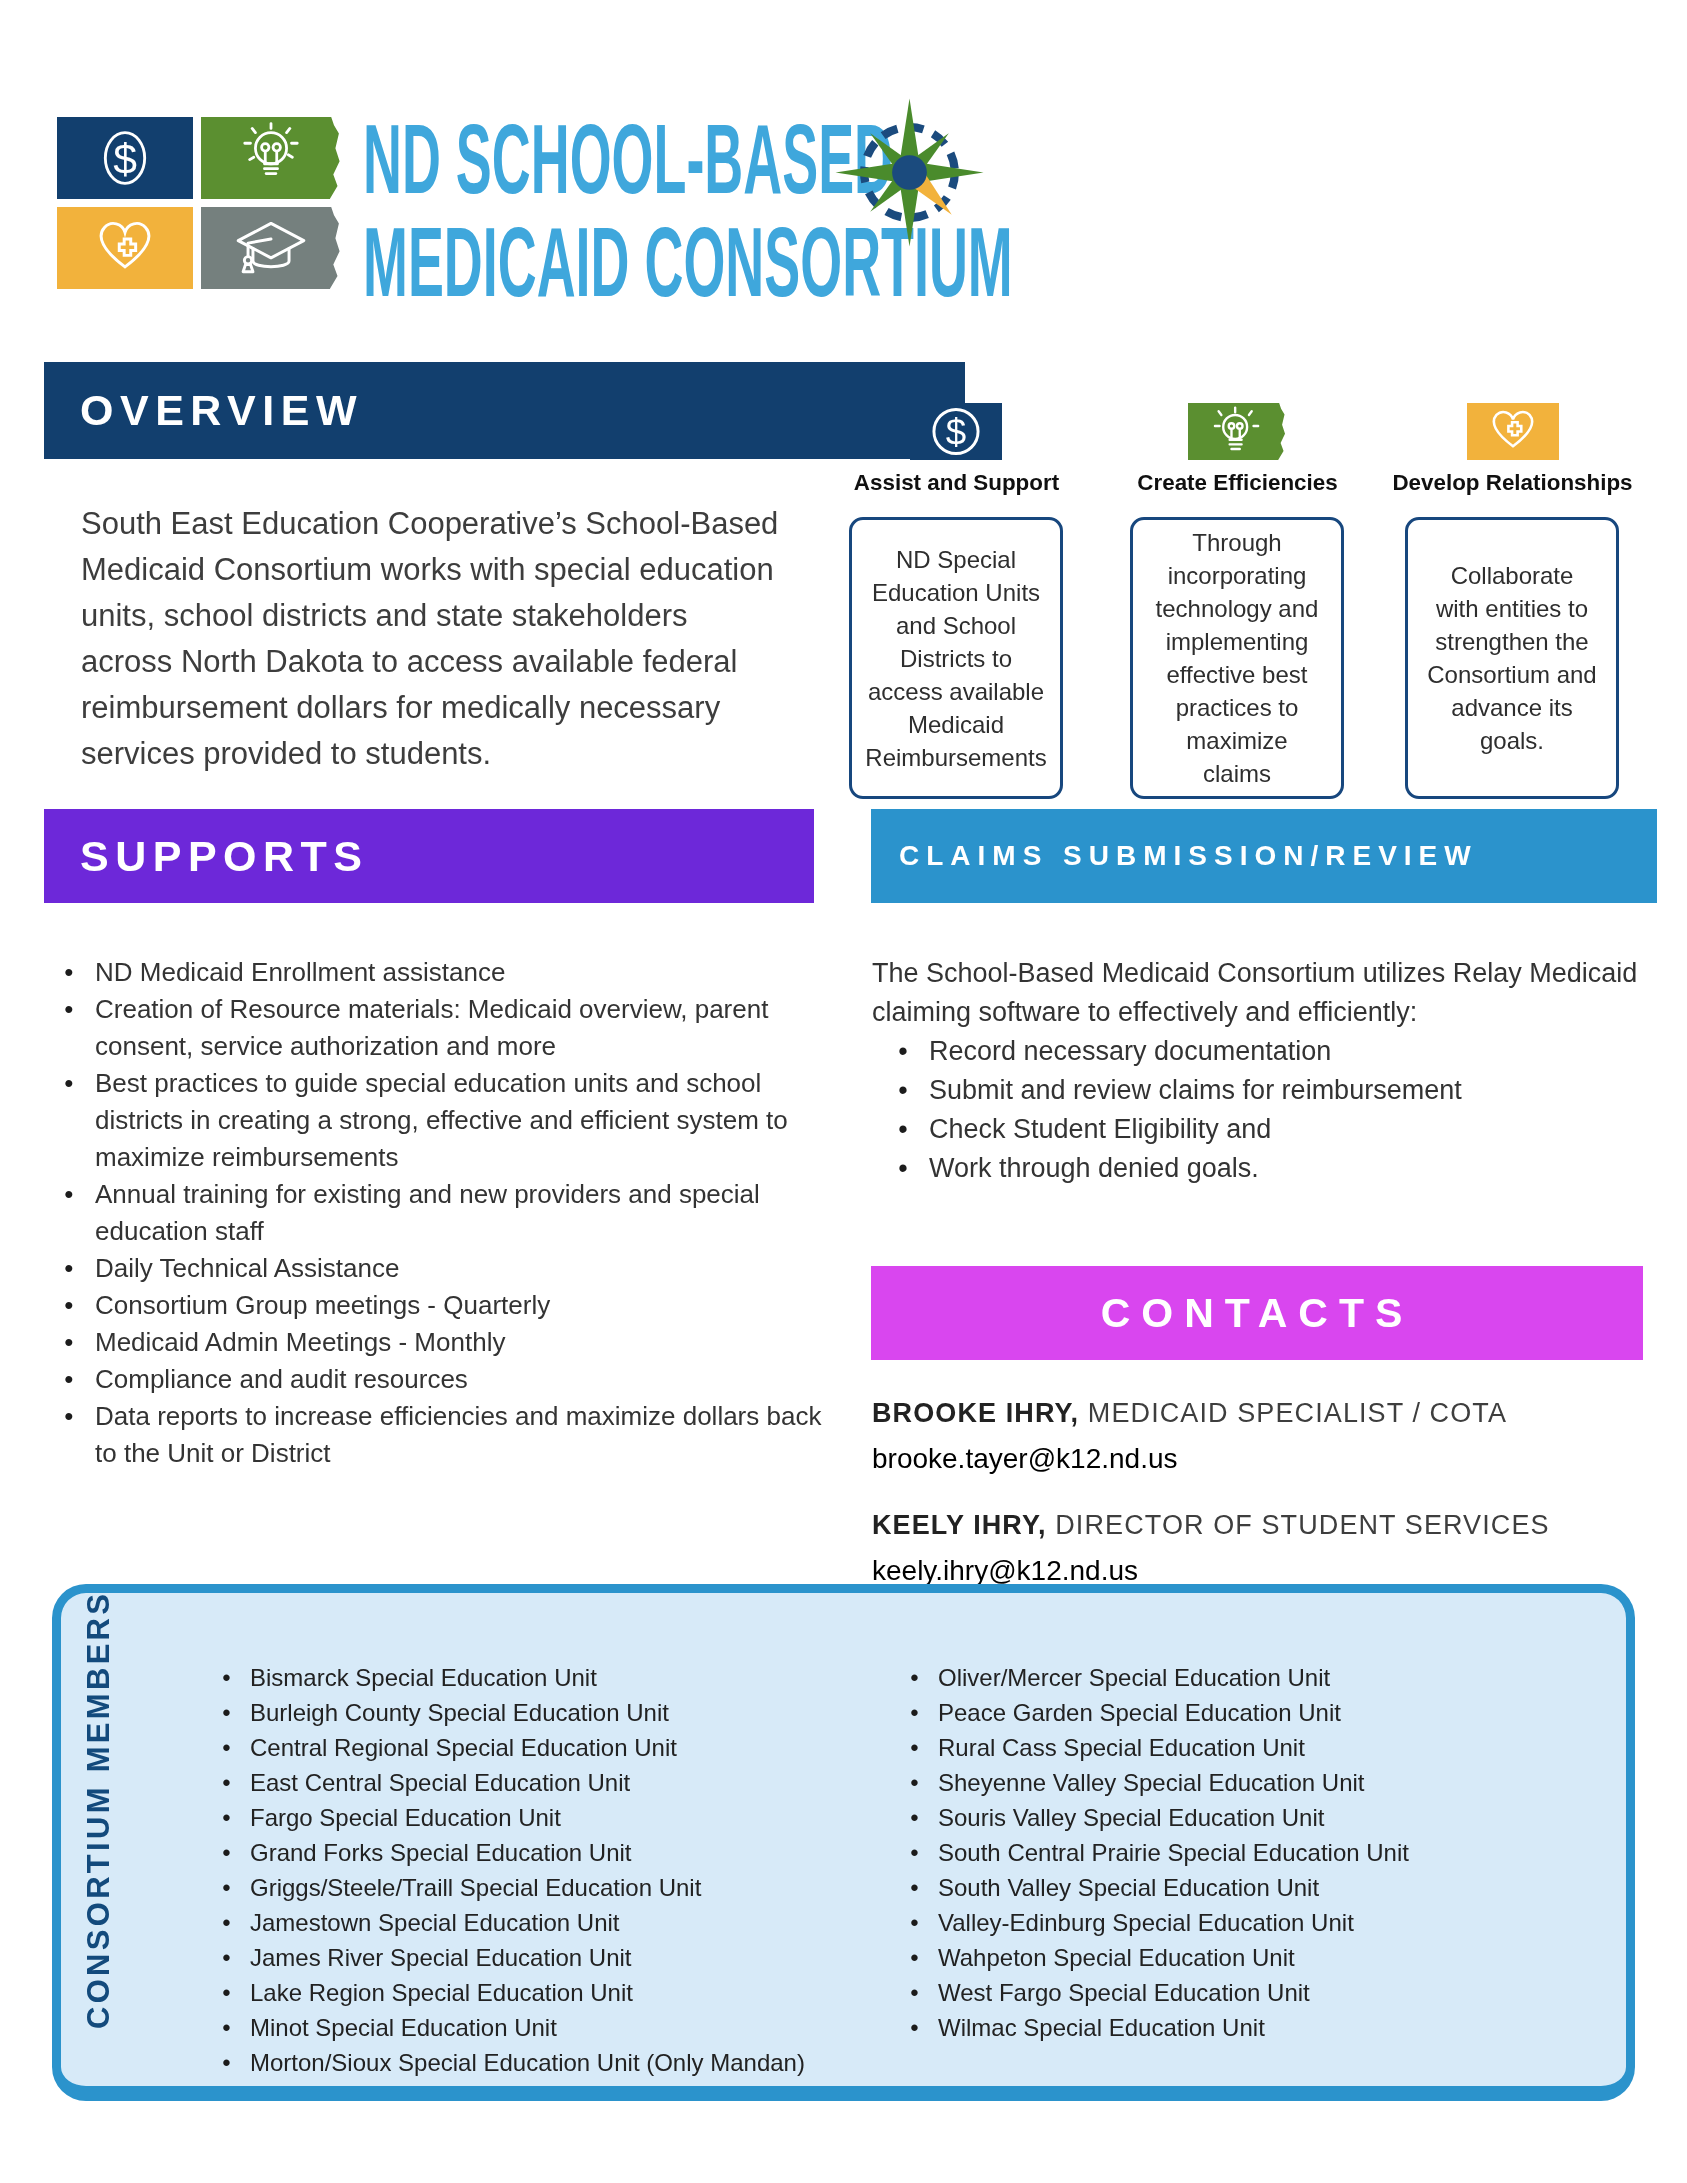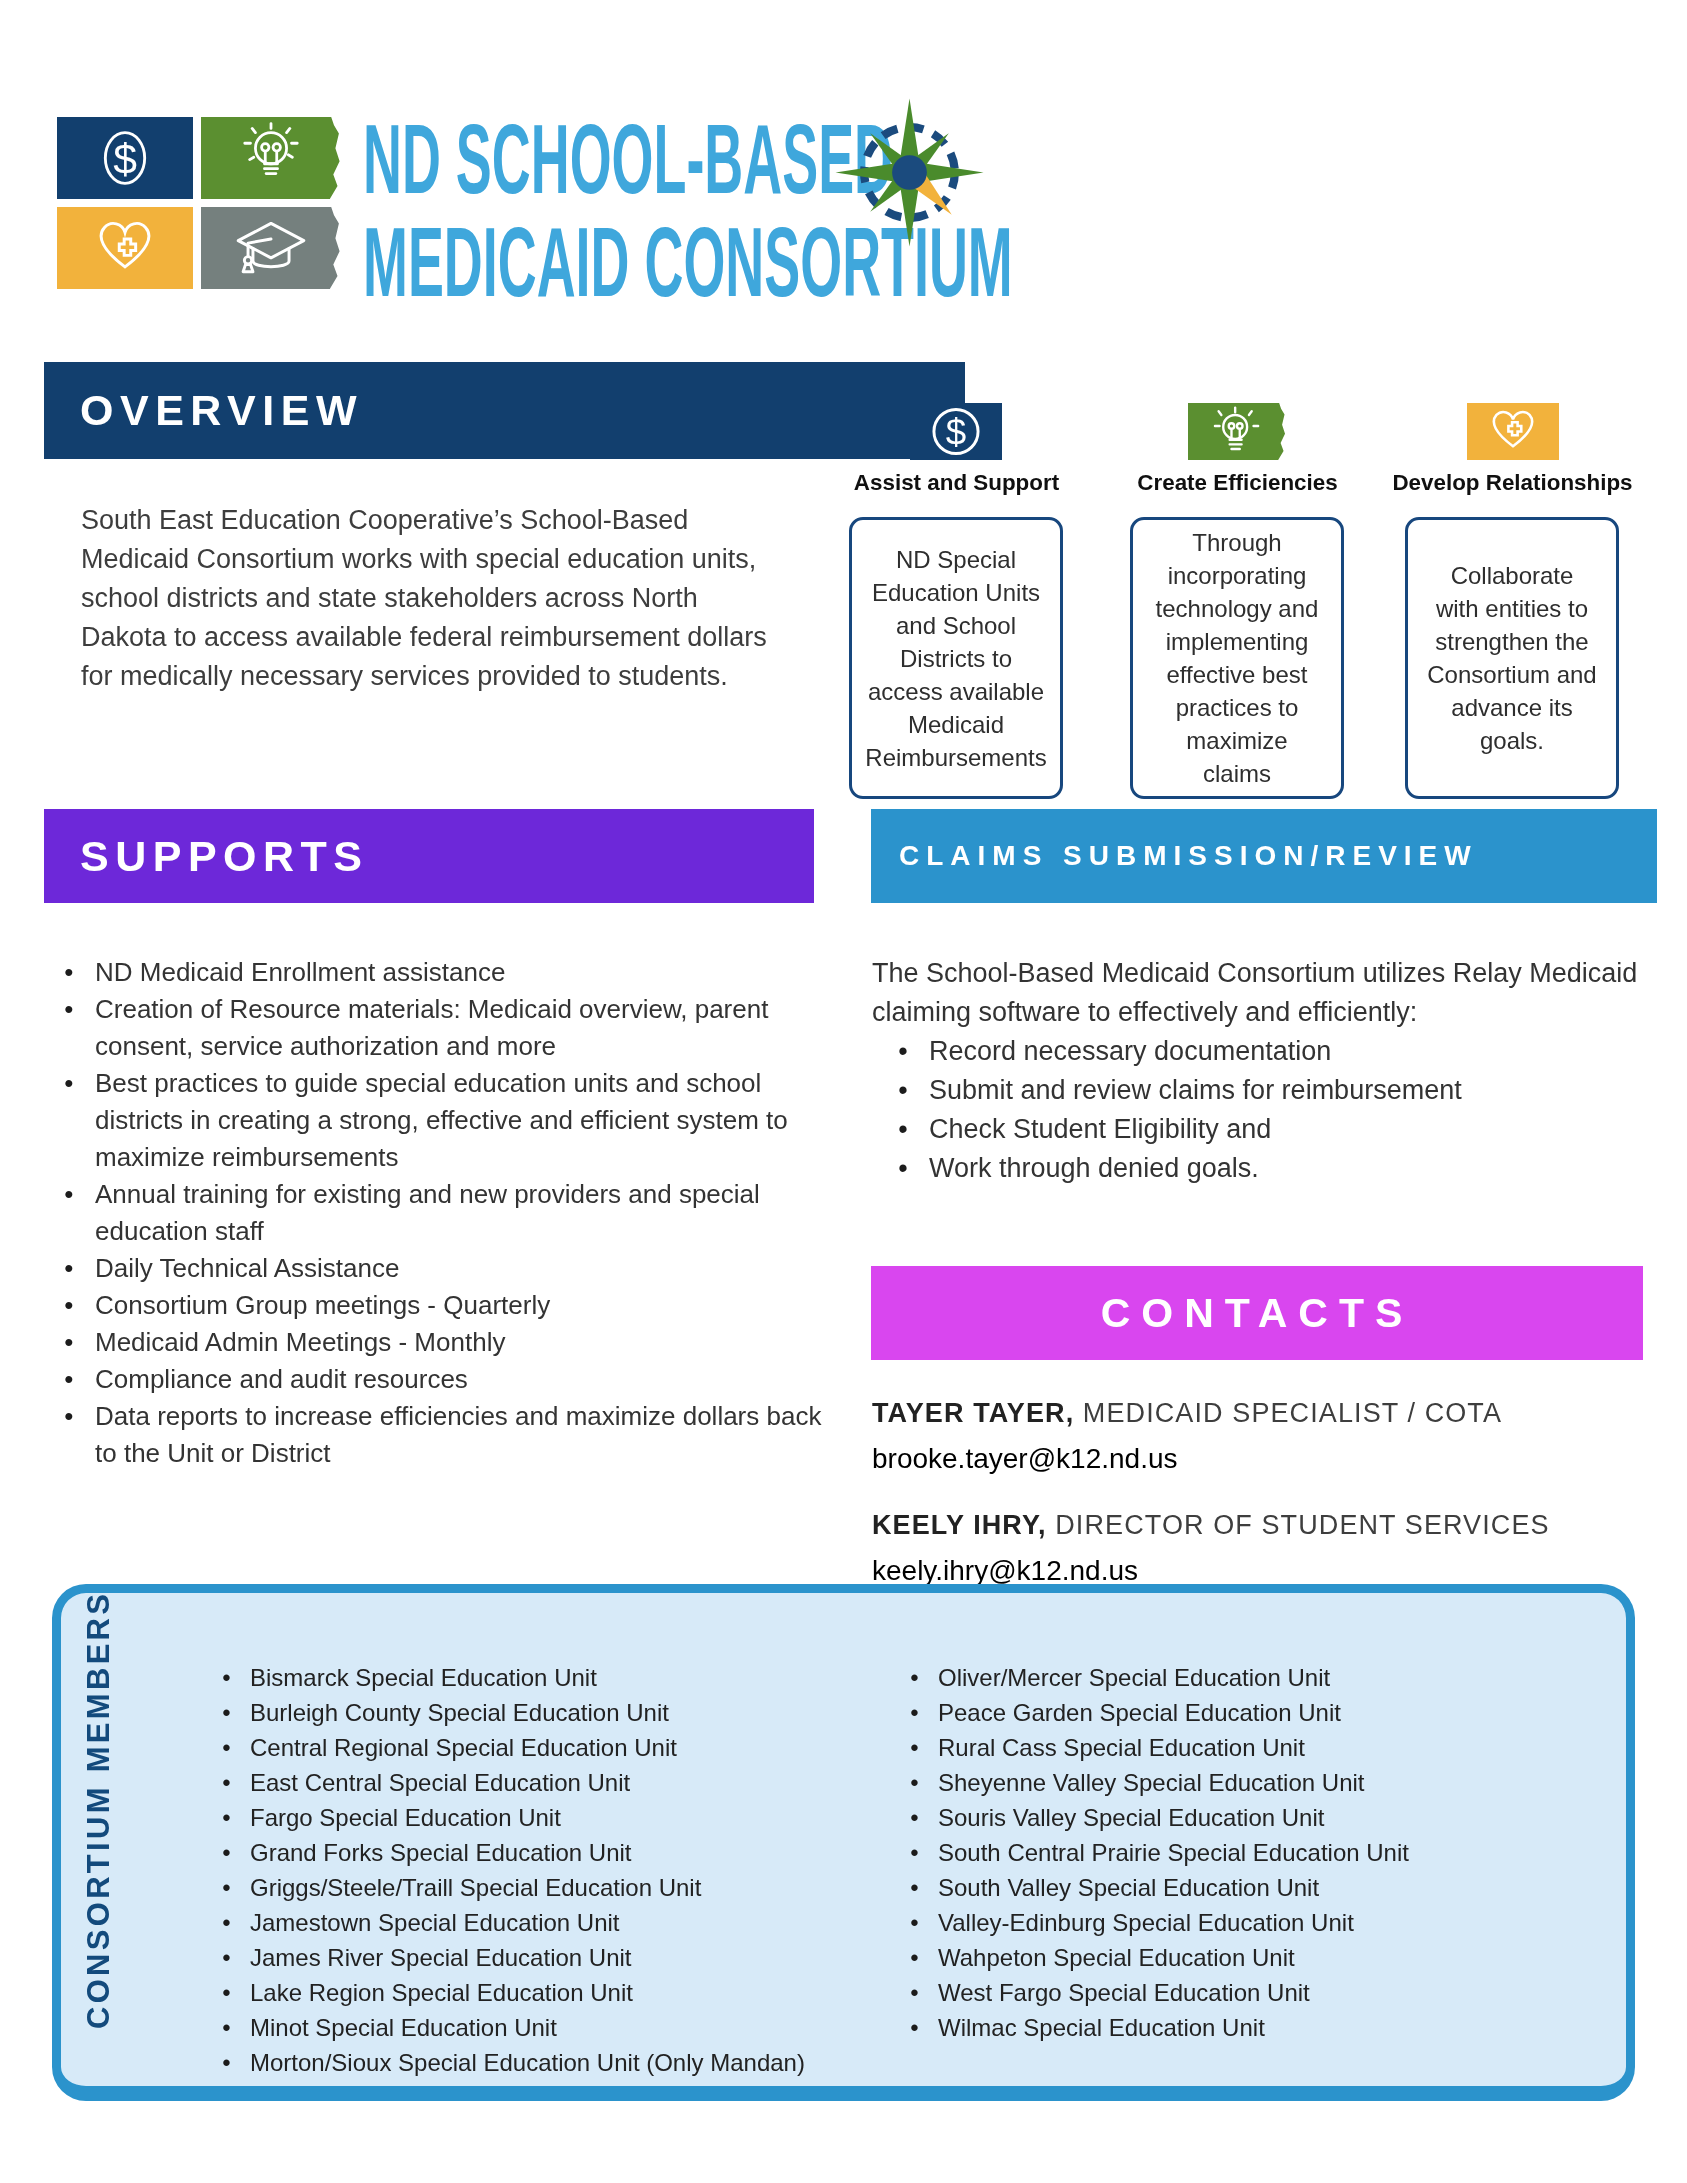--- a/index.html
+++ b/index.html
@@ -20,21 +20,21 @@
                 font-size:43px;letter-spacing:6.5px;padding-left:36px;box-sizing:border-box;}
   .bar-supports{left:44px;top:809px;width:770px;height:94px;background:#6d28d9;
                 font-size:43px;letter-spacing:6.5px;padding-left:36px;box-sizing:border-box;}
   .bar-claims{left:871px;top:809px;width:786px;height:94px;background:#2b93cc;
               font-size:28px;letter-spacing:7px;padding-left:28px;box-sizing:border-box;}
   .bar-contacts{left:871px;top:1266px;width:772px;height:94px;background:#d946ef;
                 font-size:41px;letter-spacing:11px;justify-content:center;padding-left:0;}
 
   
   .overview-body{position:absolute;left:81px;top:501px;width:704px;
-                 font-size:27px;line-height:39px;color:#3d3d3d;}
+                 font-size:31px;line-height:46px;color:#3d3d3d;}
 
   
   .pillar-label{position:absolute;top:470px;width:273px;text-align:center;
                 font-size:22.4px;font-weight:bold;color:#101010;}
   .pillar-box{position:absolute;top:517px;width:214px;height:282px;box-sizing:border-box;
               border:3.8px solid #17477e;border-radius:14px;background:#fff;
               display:flex;align-items:center;justify-content:center;
               font-size:24px;line-height:33px;color:#2e2e2e;text-align:center;padding:16.4px 18.6px;}
 
   
@@ -221,21 +221,21 @@
         <li>Work through denied goals.</li>
       </ul>
   </div>
 
   <div class="bar bar-contacts">
     <span>CONTACTS</span>
   </div>
   <div class="contacts-block">
     <div class="person">
       <div class="person-line">
-        <span class="pname">TAYER TAYER,</span><span> MEDICAID SPECIALIST / COTA</span>
+        <span class="pname">BROOKE IHRY,</span><span> MEDICAID SPECIALIST / COTA</span>
       </div>
       <div class="person-email">brooke.tayer@k12.nd.us</div>
     </div>
     <div class="person">
       <div class="person-line">
         <span class="pname">KEELY IHRY,</span><span> DIRECTOR OF STUDENT SERVICES</span>
       </div>
       <div class="person-email">keely.ihry@k12.nd.us</div>
     </div>
   </div>

